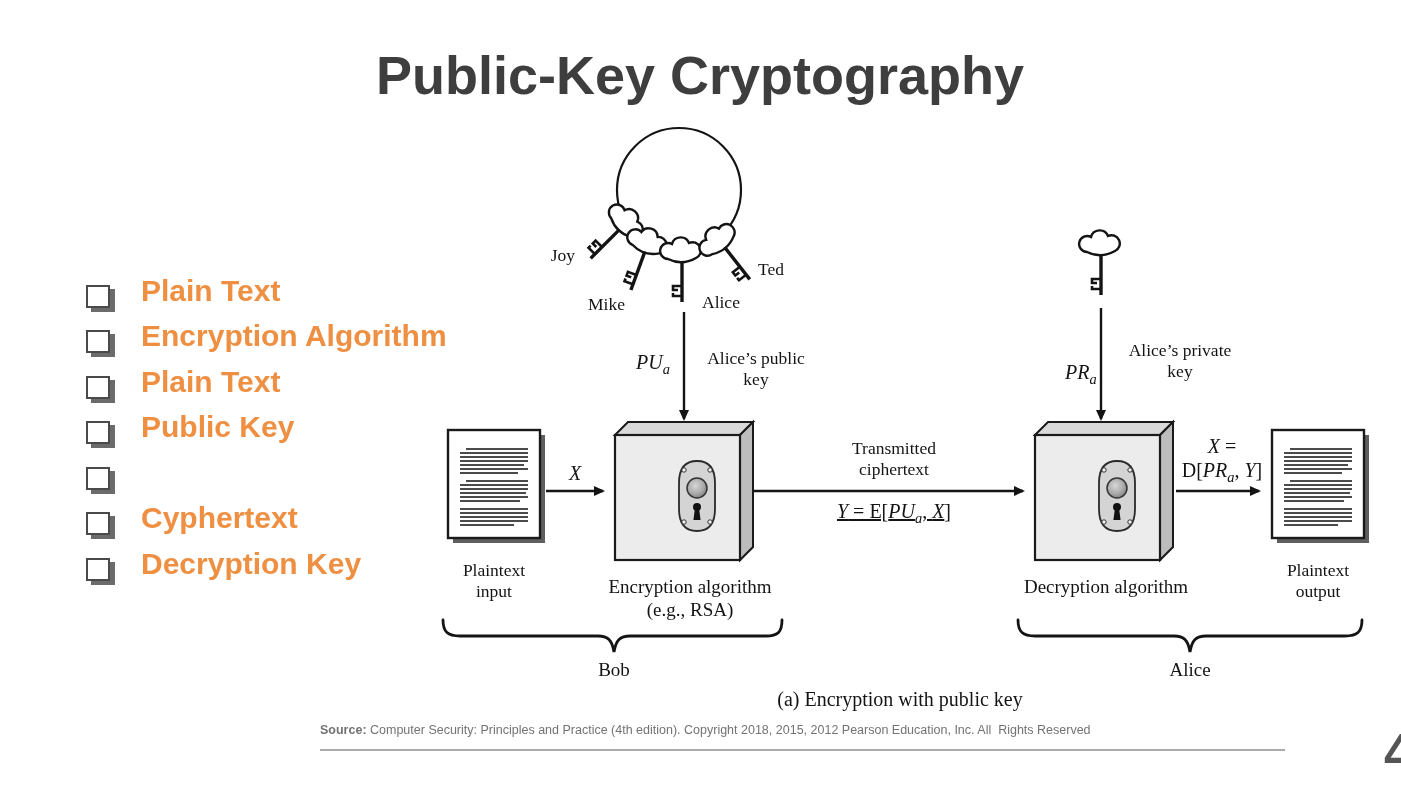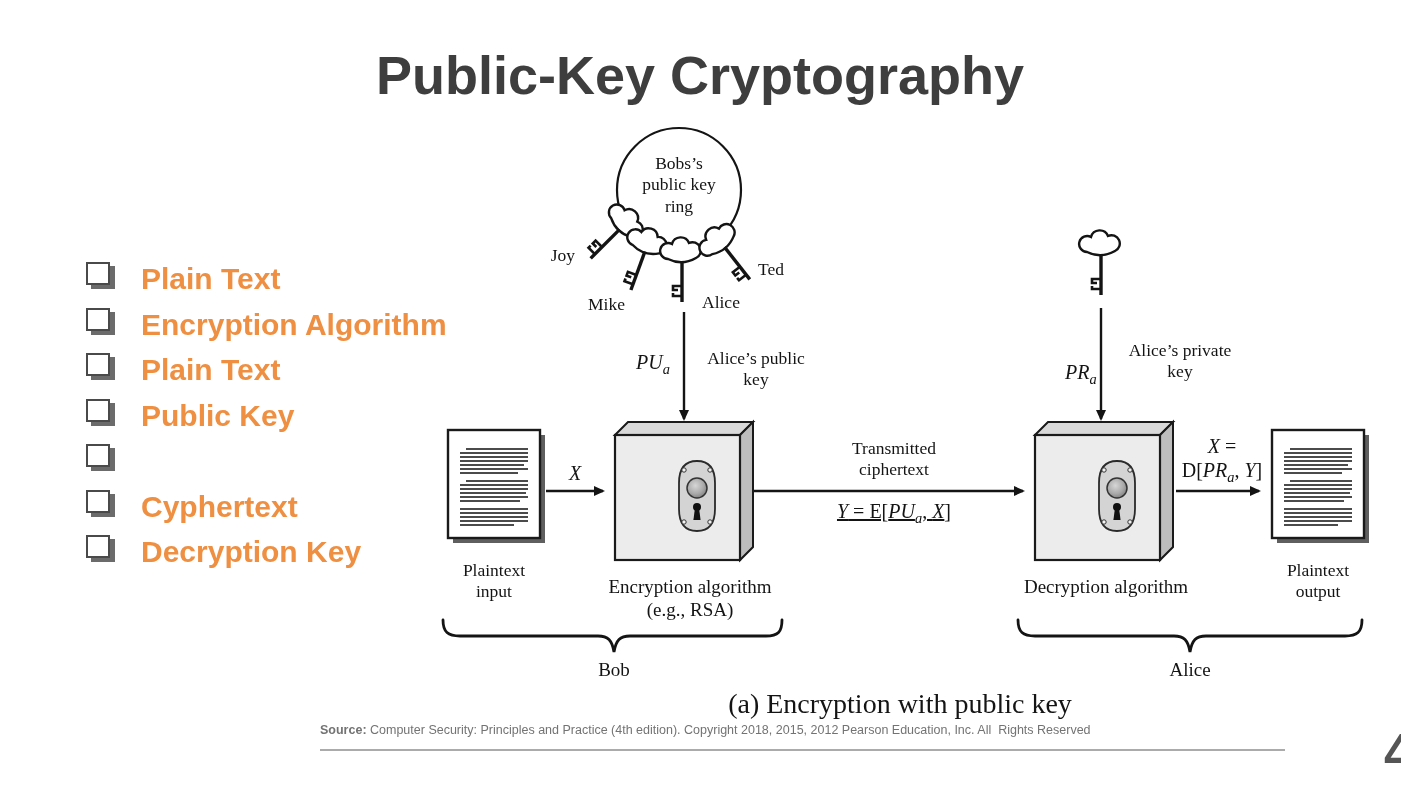--- a/index.html
+++ b/index.html
@@ -3,33 +3,33 @@
 <meta charset="utf-8">
 <style>
   html,body{margin:0;padding:0;background:#fff;}
   #slide{position:relative;width:1401px;height:768px;background:#ffffff;overflow:hidden;
          font-family:"Liberation Sans",sans-serif;}
   
   #title{position:absolute;left:700px;top:44px;transform:translateX(-50%);
          font-size:54px;font-weight:bold;color:#3e3e3e;white-space:nowrap;}
   
   #bullets{position:absolute;left:42px;top:262px;list-style:none;margin:0;padding:0;}
-  #bullets li{display:flex;align-items:flex-start;height:45.5px;padding-left:44px;}
+  #bullets li{display:flex;align-items:flex-end;height:45.5px;padding-left:44px;}
   .bullet-sq{flex:0 0 auto;width:20px;height:19px;background:#fff;border:2.5px solid #4a4a4a;
              box-shadow:5px 4px 0 0 #6b6b6b;margin-right:31px;}
   .bullet-txt{font-size:30px;font-weight:bold;color:#ee8f42;white-space:nowrap;}
   
   .lbl{position:absolute;font-family:"Liberation Serif",serif;color:#141414;
        text-align:center;line-height:1.22;white-space:nowrap;}
   .ctr{transform:translateX(-50%);}
   .it{font-style:italic;}
   .f17{font-size:17.5px;}
   .f19{font-size:19px;}
   .f20{font-size:20px;}
-  .f21{font-size:28px;}
+  .f21{font-size:20px;}
   sub{font-size:0.72em;}
   
   #art{position:absolute;left:0;top:0;}
   
   #source-line{position:absolute;left:320px;top:723px;font-size:12.5px;color:#737373;white-space:pre;}
   #source-line b{font-weight:bold;}
   #footer-rule{position:absolute;left:320px;top:749px;width:965px;height:2px;background:#ababab;}
   #page-num{position:absolute;left:1384px;top:722px;font-size:52px;font-weight:bold;color:#555555;}
 </style>
 </head>
@@ -129,25 +129,20 @@
     <use href="#docicon"></use>
     <use href="#docicon" transform="translate(824,0)"></use>
 
     <use href="#lockbox"></use>
     <use href="#lockbox" transform="translate(420,0)"></use>
 
     <path fill="none" stroke="#141414" stroke-width="2.8" stroke-linecap="round" d="M443,620 C443,632 448,636 460,636 L598,636 C608,636 612,640 614,652 C616,640 620,636 630,636 L766,636 C778,636 782,632 782,620"></path>
     <path fill="none" stroke="#141414" stroke-width="2.8" stroke-linecap="round" d="M1018,620 C1018,632 1023,636 1035,636 L1174,636 C1184,636 1188,640 1190,652 C1192,640 1196,636 1206,636 L1345,636 C1357,636 1362,632 1362,620"></path>
   </svg>
 
-  <div class="lbl ctr f17" style="left:679px;top:153px;">
-    <div>Bobs’s</div>
-    <div>public key</div>
-    <div>ring</div>
-  </div>
   <div class="lbl f17" style="left:520px;top:245px;width:55px;text-align:right;">Joy</div>
   <div class="lbl f17" style="left:588px;top:294px;">Mike</div>
   <div class="lbl f17" style="left:702px;top:292px;">Alice</div>
   <div class="lbl f17" style="left:758px;top:259px;">Ted</div>
 
   <div class="lbl f20" style="left:636px;top:350px;"><span class="it">PU</span><sub class="it">a</sub></div>
   <div class="lbl ctr f17" style="left:756px;top:348px;">
     <div>Alice’s public</div>
     <div>key</div>
   </div>

